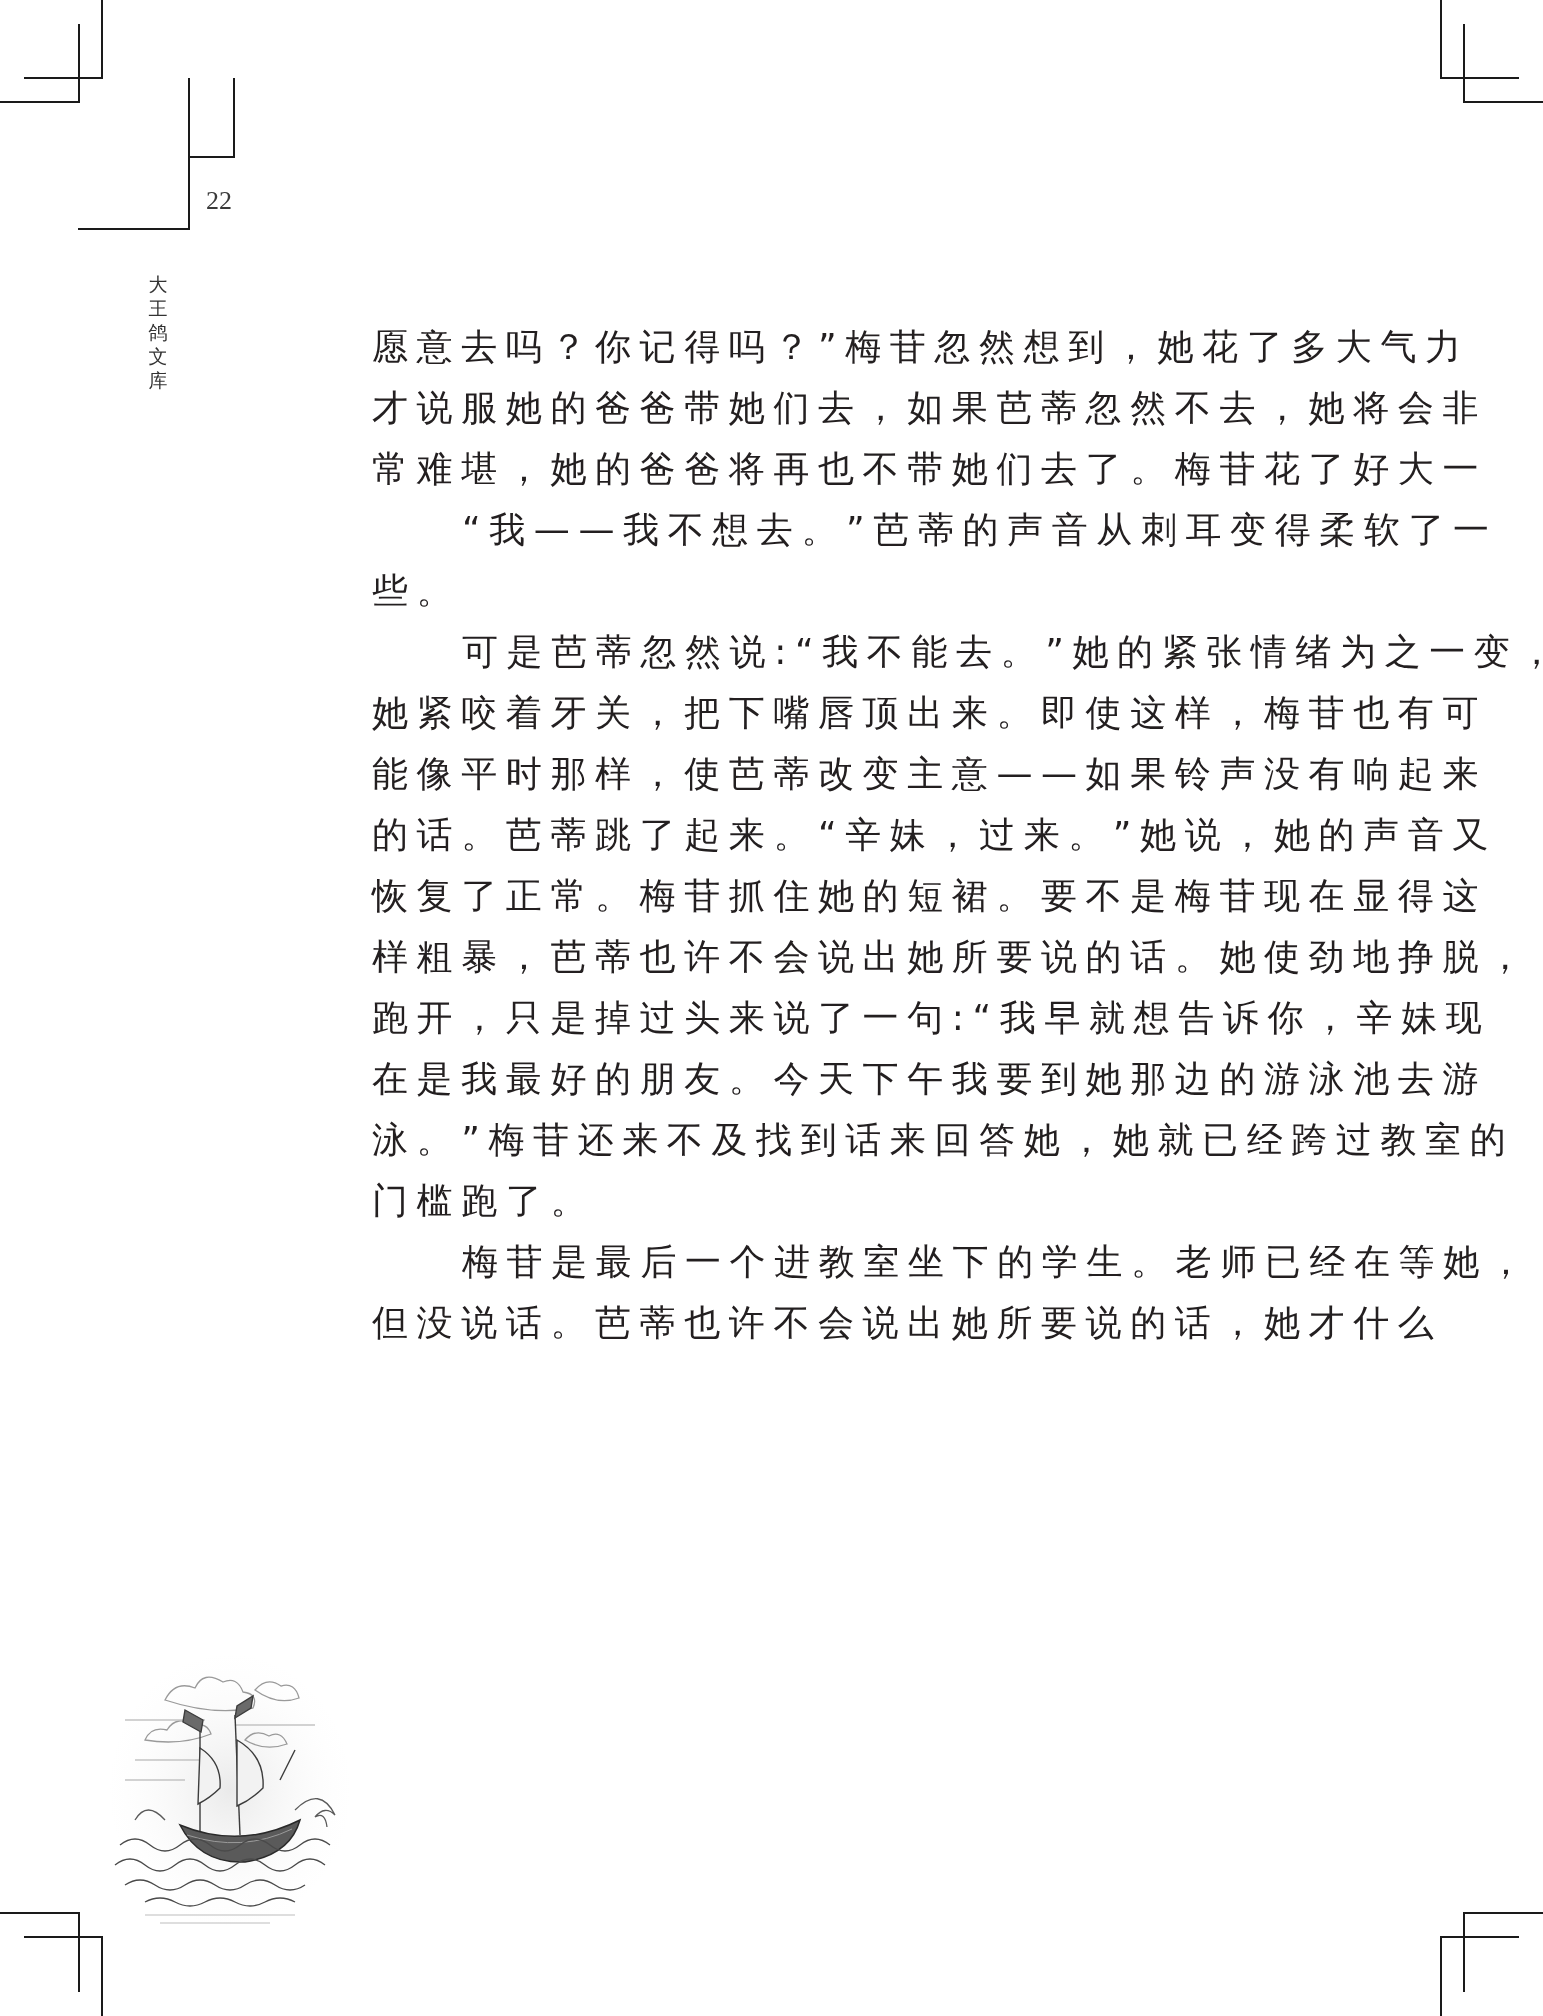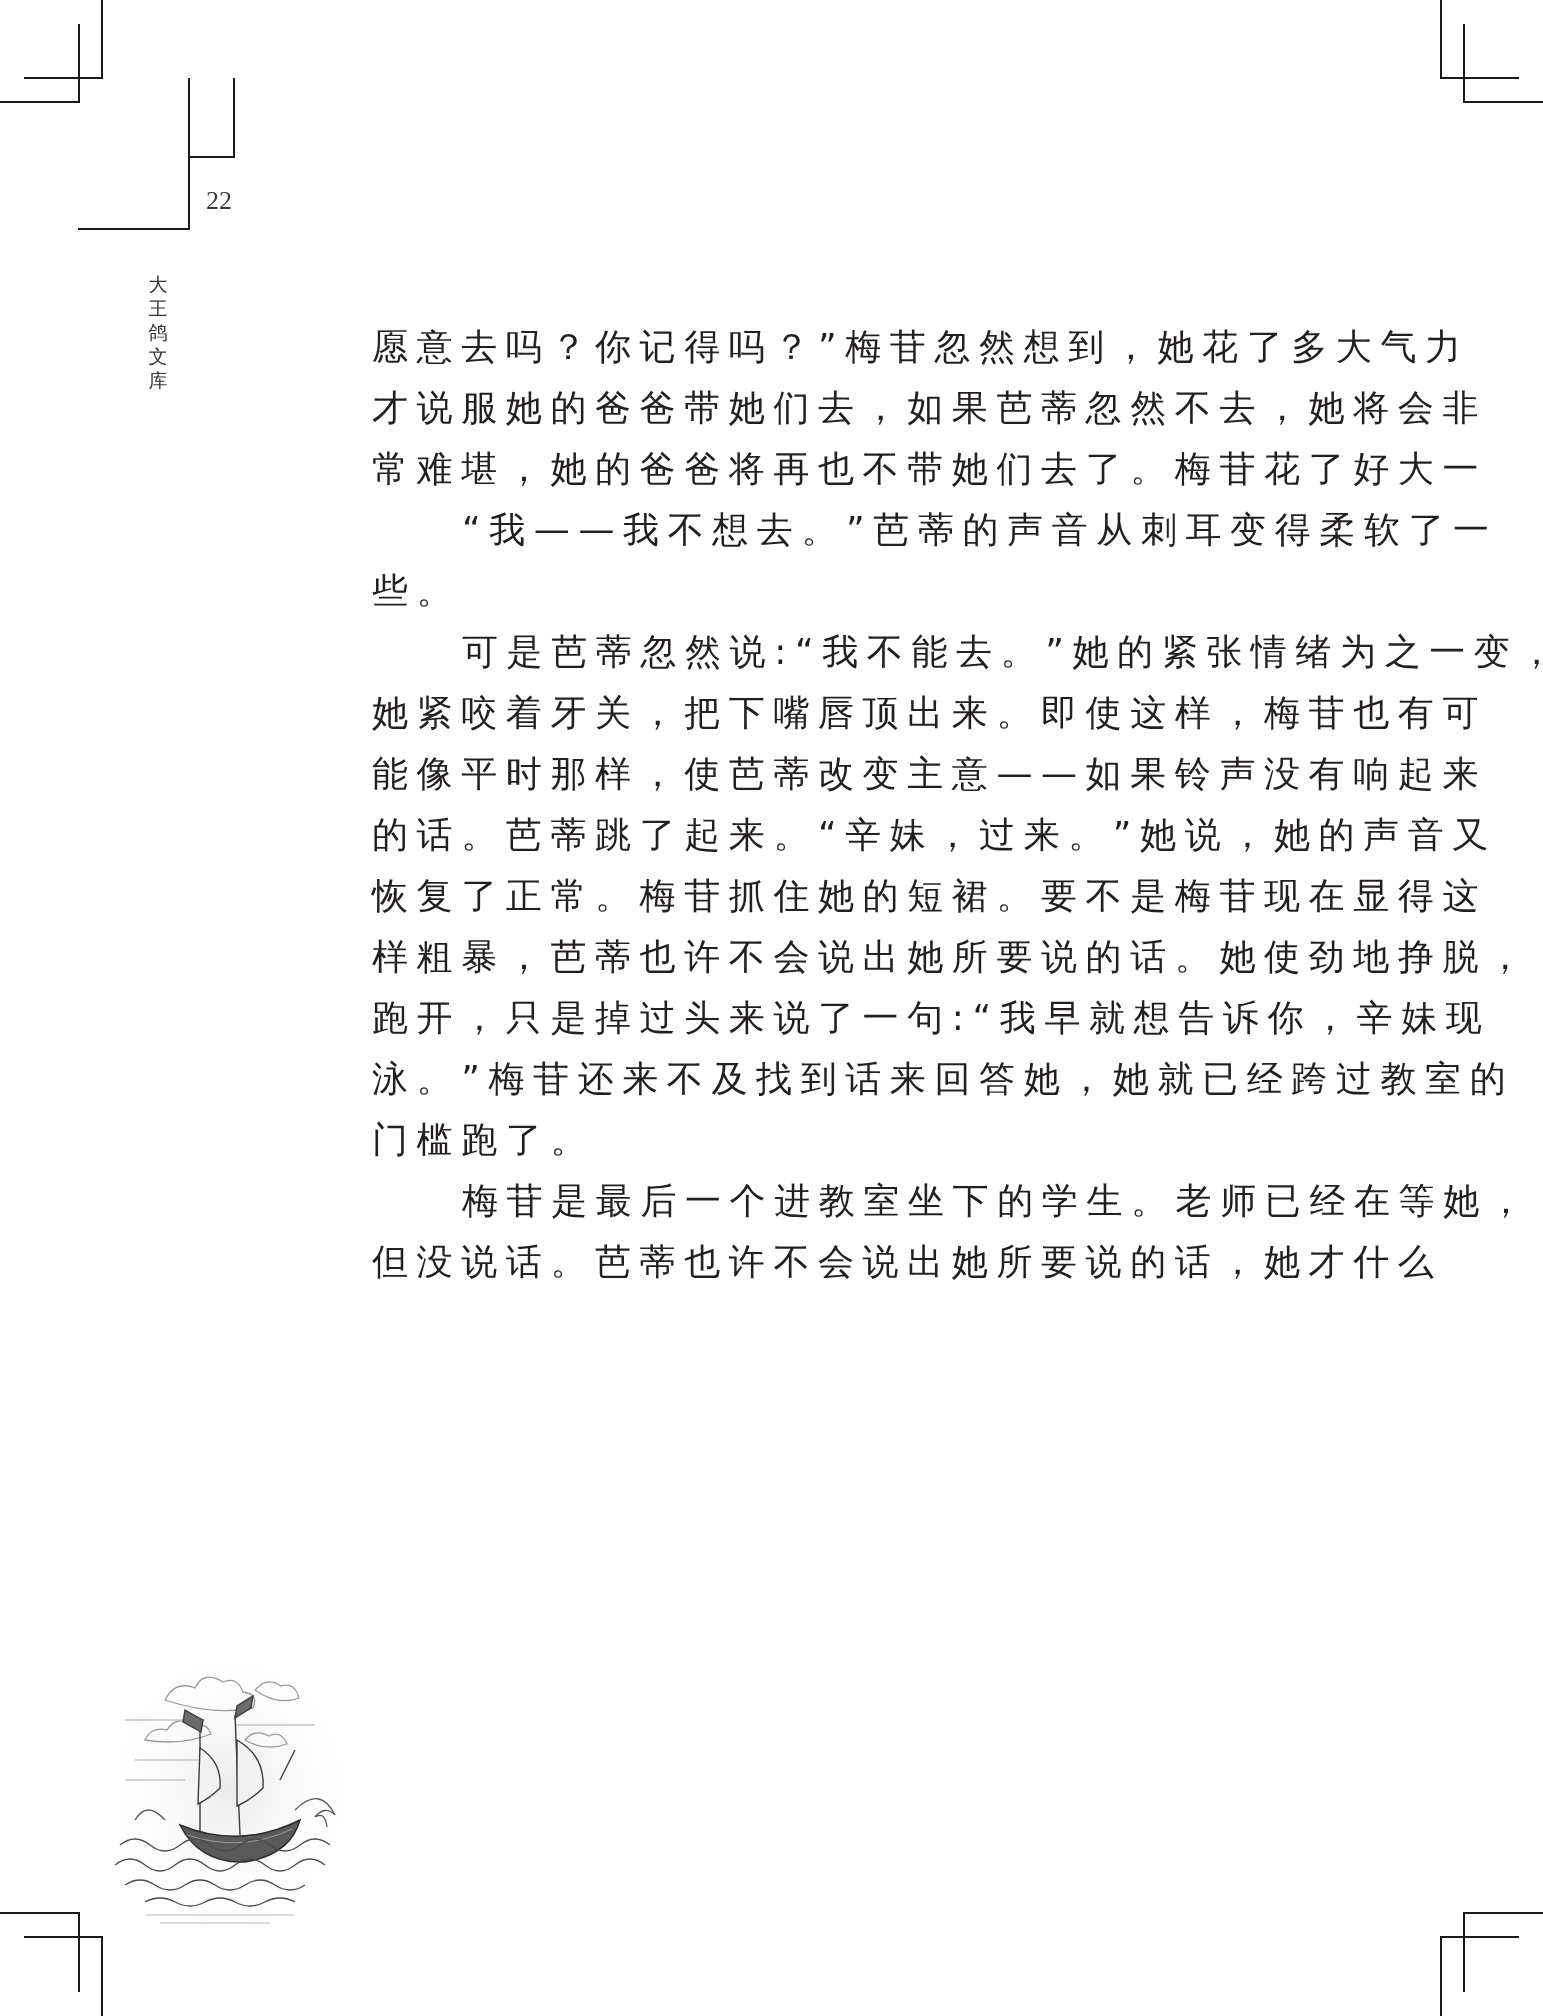--- a/index.html
+++ b/index.html
@@ -79,20 +79,21 @@
     <span class="ln">些。</span>
   </p>
   <p class="para">
     <span class="ln indent">可是芭蒂忽然说:“我不能去。”她的紧张情绪为之一变，</span>
     <span class="ln">她紧咬着牙关，把下嘴唇顶出来。即使这样，梅苷也有可</span>
     <span class="ln">能像平时那样，使芭蒂改变主意——如果铃声没有响起来</span>
     <span class="ln">的话。芭蒂跳了起来。“辛妹，过来。”她说，她的声音又</span>
     <span class="ln">恢复了正常。梅苷抓住她的短裙。要不是梅苷现在显得这</span>
     <span class="ln">样粗暴，芭蒂也许不会说出她所要说的话。她使劲地挣脱，</span>
     <span class="ln">跑开，只是掉过头来说了一句:“我早就想告诉你，辛妹现</span>
+    <span class="ln">在是我最好的朋友。今天下午我要到她那边的游泳池去游</span>
     <span class="ln">泳。”梅苷还来不及找到话来回答她，她就已经跨过教室的</span>
     <span class="ln">门槛跑了。</span>
   </p>
   <p class="para">
     <span class="ln indent">梅苷是最后一个进教室坐下的学生。老师已经在等她，</span>
     <span class="ln">但没说话。芭蒂也许不会说出她所要说的话，她才什么</span>
   </p>
 </div>
 
 <div id="illustration">

